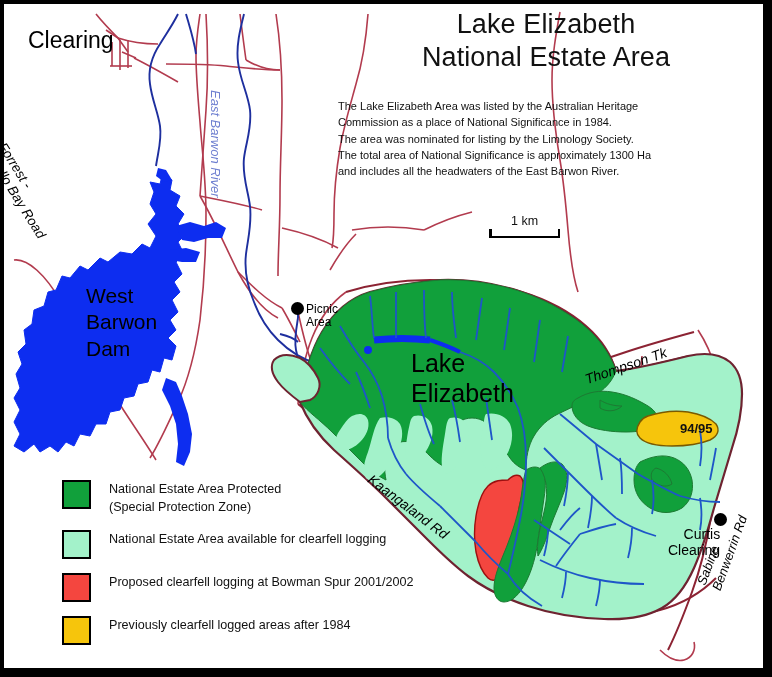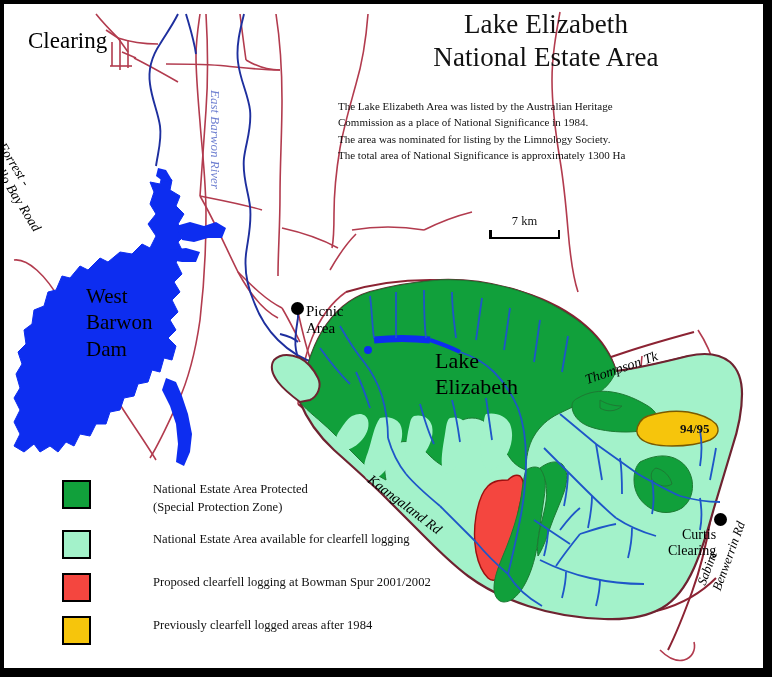--- a/index.html
+++ b/index.html
@@ -6,21 +6,21 @@
   html, body {
     margin: 0;
     padding: 0;
     background: #ffffff;
   }
   #page {
     position: relative;
     width: 772px;
     height: 677px;
     background: #ffffff;
-    font-family: Liberation Serif, serif;
+    font-family: Liberation Sans, sans-serif;
     overflow: hidden;
   }
   
   #frame-border {
     position: absolute;
     left: 0; top: 0;
     width: 772px; height: 677px;
     box-sizing: border-box;
     border-left: 4px solid #000;
     border-top: 4px solid #000;
@@ -133,21 +133,20 @@
     position: absolute;
     left: 62px;
     top: 480px;
     z-index: 25;
   }
   .legend-row {
     display: flex;
     align-items: flex-start;
     margin-bottom: 13px;
     min-height: 30px;
-    gap: 44px;
   }
   .legend-swatch {
     width: 29px;
     height: 29px;
     border: 2.5px solid #000;
     box-sizing: border-box;
     flex: 0 0 auto;
     margin-right: 18px;
   }
   .legend-text {
@@ -475,47 +474,48 @@
   <div id="title-block">
     <div class="map-title">Lake Elizabeth</div>
     <div class="map-title">National Estate Area</div>
   </div>
 
   <div id="description-block">
     <div class="desc-line">The Lake Elizabeth Area was listed by the Australian Heritage</div>
     <div class="desc-line">Commission as a place of National Significance in 1984.</div>
     <div class="desc-line">The area was nominated for listing by the Limnology Society.</div>
     <div class="desc-line">The total area of National Significance is approximately 1300 Ha</div>
+    <div class="desc-line">and includes all the headwaters of the East Barwon River.</div>
   </div>
 
   <div id="scale-bar">
-    <div id="scale-label">7 km</div>
+    <div id="scale-label">1 km</div>
     <div id="scale-graphic">
       <div class="tick-left"></div>
       <div class="bar-line"></div>
       <div class="tick-right"></div>
     </div>
   </div>
 
   <div class="map-label" style="left:28px; top:28px; font-size:23px;">Clearing</div>
 
   <div class="map-label road" style="left:8px; top:140px; width:120px; transform:rotate(58deg); transform-origin: left top; text-align:left;">Forrest -
 Apollo Bay Road</div>
 
   <div class="map-label river" style="left:222px; top:90px; transform:rotate(90deg); transform-origin:left top; white-space:nowrap;">East Barwon River</div>
 
   <div class="map-label" style="left:86px; top:283px; font-size:21px; line-height:1.25;">West
 Barwon
 Dam</div>
 
   <div class="dot-marker" style="left:291px; top:302px;"></div>
-  <div class="map-label small" style="left:306px; top:303px; font-size:15px;">Picnic
+  <div class="map-label small" style="left:306px; top:303px; font-size:12px;">Picnic
 Area</div>
 
-  <div class="map-label" style="left:411px; top:348px; font-size:22px; line-height:1.2;margin-left:24px;">Lake
+  <div class="map-label" style="left:411px; top:348px; font-size:25px; line-height:1.2;">Lake
 Elizabeth</div>
 
   <div class="map-label road" style="left:583px; top:373px; transform:rotate(-19deg); transform-origin:left top; white-space:nowrap; font-size:14px;">Thompson Tk</div>
 
   <div class="map-label patch" style="left:656px; top:422px; font-size:13px;margin-left:24px;">94/95</div>
 
   <div class="map-label road" style="left:374px; top:472px; transform:rotate(37deg); transform-origin:left top; white-space:nowrap; font-size:14px;">Kaangaland Rd</div>
 
   <div class="dot-marker" style="left:714px; top:513px;"></div>
   <div class="map-label small" style="left:668px; top:527px; font-size:14px; text-align:right;">Curtis

